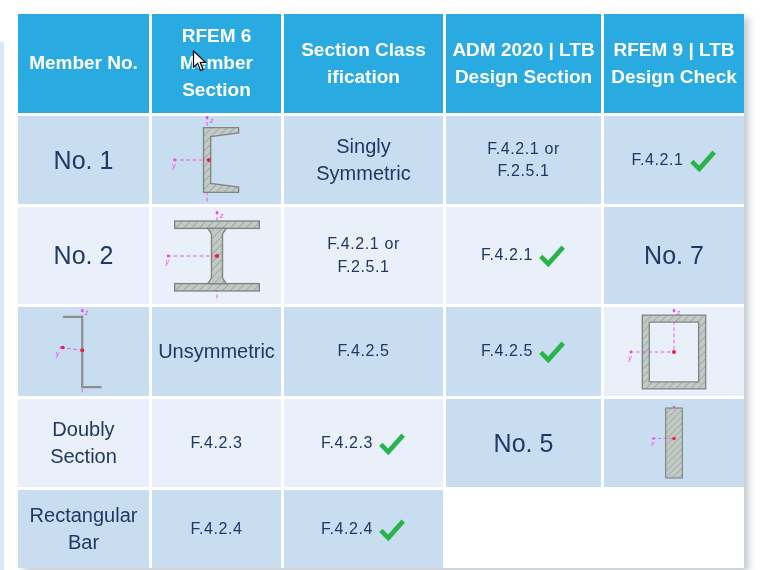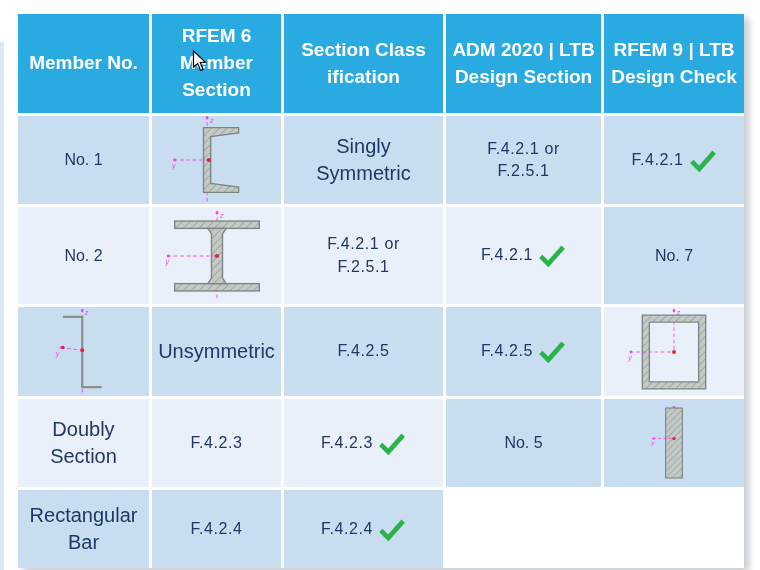--- a/index.html
+++ b/index.html
@@ -18,21 +18,21 @@
        grid-template-rows:99px 88px 97px 89px 88px 78px;
        gap:3px;background:#ffffff;
        box-shadow:5px 4px 7px rgba(90,105,120,0.35);}
   .cell{display:flex;align-items:center;justify-content:center;text-align:center;overflow:hidden;}
   .hd{background:var(--header-bg);color:var(--header-text);font-weight:bold;
       font-size:19px;line-height:1.42;padding:0 6px;}
   .hd.break{word-break:break-all;padding:0 15px;}
   .odd{background:var(--row-odd-bg);}
   .even{background:var(--row-even-bg);}
   .body-txt{color:var(--body-text);}
-  .member{font-size:16px;}
+  .member{font-size:25px;}
   .cls{font-size:20px;line-height:1.35;padding:0 8px;}
   .code{font-size:16px;letter-spacing:0.6px;line-height:1.4;}
   .code .wrapcode{display:inline-block;max-width:102px;}
   .check-cell{gap:3px;}
   .check-svg{flex:0 0 auto;margin-left:2px;}
   .check-svg path{stroke:var(--check-green);stroke-width:5;fill:none;}
   
   .sec-svg{display:block;}
   .ax{stroke:var(--axis-magenta);stroke-width:1;stroke-dasharray:4 3;fill:none;}
   .axlbl{fill:var(--axis-magenta);font-size:8px;font-style:italic;

